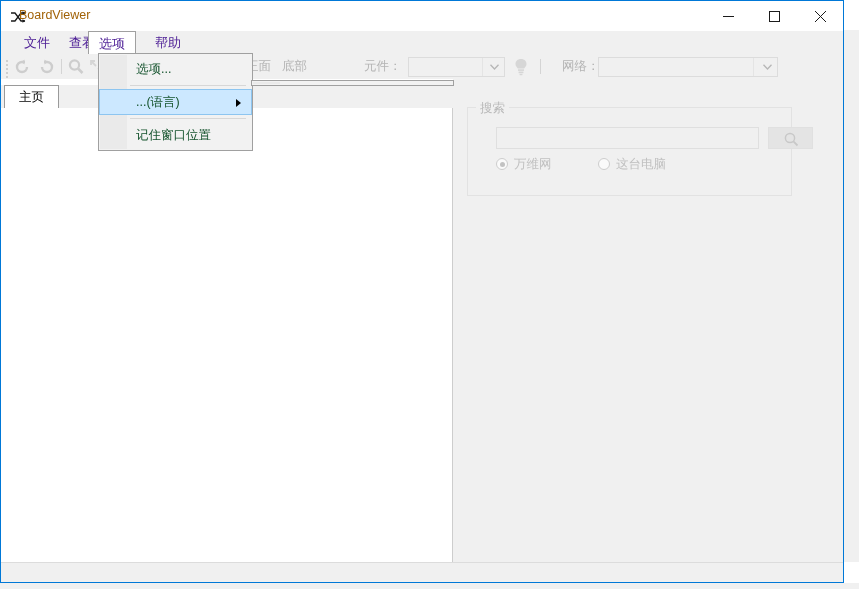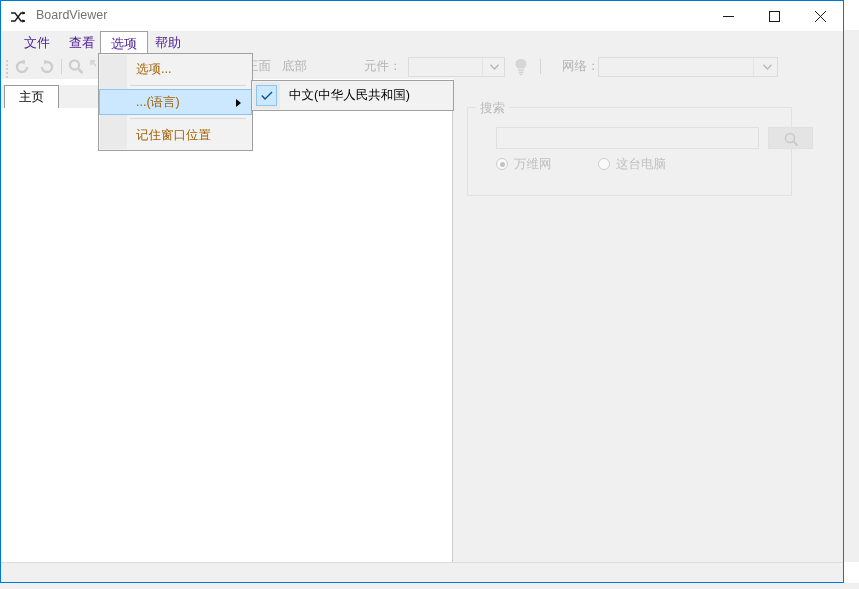--- a/index.html
+++ b/index.html
@@ -35,23 +35,23 @@
     box-sizing: border-box;
   }
   .title-icon {
     position: absolute;
     left: 9px; top: 8px;
     width: 16px; height: 16px;
     color: #1b1b1b;
   }
   .title-text {
     position: absolute;
-    left: 35px; top: 7px;
-    font-size: 12.5px;
-    color: #737373;
+    left: 18px; top: 7px;
+    font-size: 12.5px;
+    color: #a16207;
     white-space: nowrap;
   }
   .win-btn {
     position: absolute;
     top: 0;
     width: 46px; height: 30px;
     display: flex;
     align-items: center;
     justify-content: center;
     background: transparent;
@@ -293,21 +293,21 @@
     left: 1px; top: 1px;
     width: 27px; bottom: 1px;
     background: #eaeaea;
   }
   .dd-item {
     position: relative;
     height: 26px;
     line-height: 26px;
     padding-left: 37px;
     font-size: 12.5px;
-    color: #a16207;
+    color: #14532d;
     white-space: nowrap;
     box-sizing: border-box;
   }
   .dd-item.highlight {
     background: #cce8ff;
     border: 1px solid #8dc5f0;
     padding-left: 36px;
     line-height: 24px;
   }
   .dd-item .submenu-arrow {
@@ -406,21 +406,21 @@
         <svg width="11" height="11" viewBox="0 0 11 11">
           <line x1="0" y1="0" x2="11" y2="11" stroke="#1b1b1b" stroke-width="1"></line>
           <line x1="11" y1="0" x2="0" y2="11" stroke="#1b1b1b" stroke-width="1"></line>
         </svg>
       </div>
     </div>
 
     <div class="menubar">
       <div class="menu-item" style="left:13px;">文件</div>
       <div class="menu-item" style="left:58px;">查看</div>
-      <div class="menu-item open" style="left:99px;">选项</div>
+      <div class="menu-item open" style="left:87px;">选项</div>
       <div class="menu-item" style="left:144px;">帮助</div>
     </div>
 
     <div class="toolbar">
       <div class="tb-grip">
         <i></i>
           <i></i>
           <i></i>
           <i></i>
           <i></i>
@@ -532,24 +532,16 @@
       <div class="dd-item highlight">
         <span>...(语言)</span>
         <span class="submenu-arrow"></span>
       </div>
       <div class="dd-sep"></div>
       <div class="dd-item">记住窗口位置</div>
     </div>
 
     <div class="submenu">
       <div class="gutter"></div>
-      <div class="sm-item">
-        <span class="sm-check">
-          <svg width="12" height="10" viewBox="0 0 12 10">
-            <path d="M0.8 4.6 L4 8 L11 1" stroke="#0a4d8c" stroke-width="1.4" fill="none"></path>
-          </svg>
-        </span>
-        <span>中文(中华人民共和国)</span>
-      </div>
     </div>
 
   </div>
 </div>
 
 </body></html>

